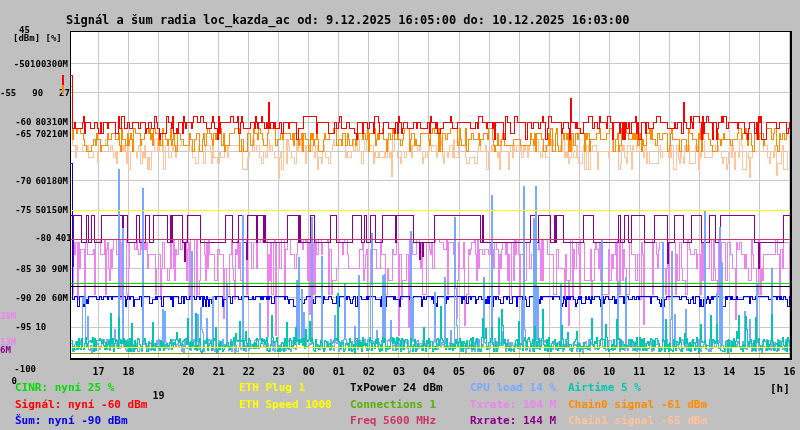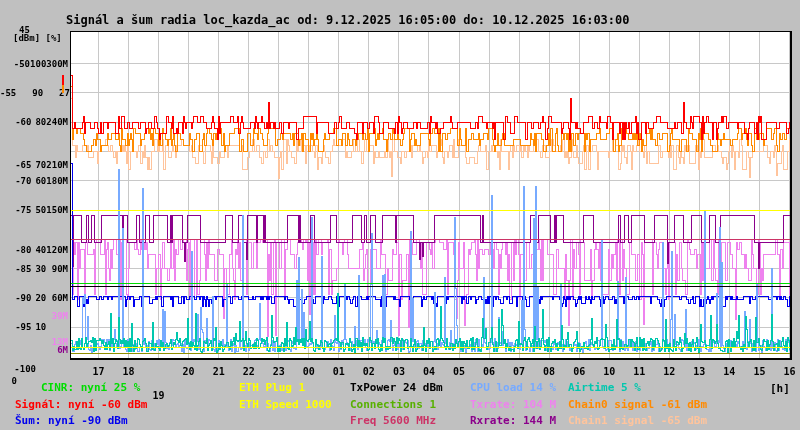--- a/index.html
+++ b/index.html
@@ -5,21 +5,21 @@
   html,body{margin:0;padding:0;}
   body{width:800px;height:430px;background:#c0c0c0;position:relative;overflow:hidden;
        font-family:"DejaVu Sans Mono","Liberation Mono",monospace;color:#000;}
   .abs{position:absolute;}
   .title{left:66px;top:13px;font-size:12px;font-weight:bold;white-space:pre;}
   .ytop{left:19px;top:25px;font-size:9px;font-weight:bold;}
   .yunit{left:13px;top:33px;font-size:9px;font-weight:bold;white-space:pre;}
   .yrow{left:0;width:68px;display:flex;font-size:9px;font-weight:bold;line-height:12px;}
   .yrow span{display:block;text-align:right;}
   .yc1{width:36px;} .yc2{width:17px;} .yc3{width:25px;}
-  .ymark{left:0;width:68px;text-align:right;font-size:9px;font-weight:bold;line-height:10px;}
+  .ymark{left:0;width:68px;font-size:9px;font-weight:bold;line-height:10px;}
   .plot{left:70px;top:31px;width:722px;height:329px;background:#fff;border:1px solid #000;
         border-right-width:2px;border-bottom-width:2px;box-sizing:border-box;}
   .plot svg{display:block;}
   .xlab{top:366px;width:22px;text-align:center;font-size:10px;font-weight:bold;}
   .xunit{left:770px;top:382px;font-size:11px;font-weight:bold;}
   .leg{position:absolute;font-size:11px;font-weight:bold;white-space:pre;line-height:13px;}
   .r1{top:381px;} .r2{top:398px;} .r3{top:414px;}
   .c1{left:15px;} .c2{left:239px;} .c3{left:350px;} .c4{left:470px;} .c5{left:568px;}
   .mk{width:2px;}
 </style>
@@ -38,38 +38,38 @@
       <span class="yc3">300M</span>
     </div>
     <div class="abs yrow" style="top: 86.8px; gap: 16px;">
       <span class="yc1">-55</span>
       <span class="yc2">90</span>
       <span class="yc3">270M</span>
     </div>
     <div class="abs yrow" style="top: 116.1px;">
       <span class="yc1">-60</span>
       <span class="yc2">80</span>
-      <span class="yc3">240M</span>
+      <span class="yc3">310M</span>
     </div>
-    <div class="abs yrow" style="top: 159px;">
+    <div class="abs yrow" style="top: 128px;">
       <span class="yc1">-65</span>
       <span class="yc2">70</span>
       <span class="yc3">210M</span>
     </div>
     <div class="abs yrow" style="top: 174.7px;">
       <span class="yc1">-70</span>
       <span class="yc2">60</span>
       <span class="yc3">180M</span>
     </div>
     <div class="abs yrow" style="top: 204px;">
       <span class="yc1">-75</span>
       <span class="yc2">50</span>
       <span class="yc3">150M</span>
     </div>
-    <div class="abs yrow" style="top: 244px;">
+    <div class="abs yrow" style="top: 232px; padding-left: 20px;">
       <span class="yc1">-80</span>
       <span class="yc2">40</span>
       <span class="yc3">120M</span>
     </div>
     <div class="abs yrow" style="top: 262.6px;">
       <span class="yc1">-85</span>
       <span class="yc2">30</span>
       <span class="yc3">90M</span>
     </div>
     <div class="abs yrow" style="top: 291.9px;">
@@ -171,21 +171,21 @@
     <div class="abs xlab" style="left: 598.209px;">10</div>
     <div class="abs xlab" style="left: 628.251px;">11</div>
     <div class="abs xlab" style="left: 658.292px;">12</div>
     <div class="abs xlab" style="left: 688.334px;">13</div>
     <div class="abs xlab" style="left: 718.376px;">14</div>
     <div class="abs xlab" style="left: 748.417px;">15</div>
     <div class="abs xlab" style="left: 778.459px;">16</div>
   </div>
 <div class="abs xunit">[h]</div>
 
-<span class="leg r1 c1" style="color: rgb(0, 221, 0); margin-left: 26px;">CINR: nyní 25 %</span>
+<span class="leg r1 c1" style="color: rgb(0, 221, 0);">CINR: nyní 25 %</span>
 <span class="leg r2 c1" style="color: rgb(255, 0, 0);">Signál: nyní -60 dBm</span>
 <span class="leg r3 c1" style="color: rgb(0, 0, 238);">Šum: nyní -90 dBm</span>
 <span class="leg r1 c2" style="color: rgb(255, 255, 0);">ETH Plug 1</span>
 <span class="leg r2 c2" style="color: rgb(255, 255, 0);">ETH Speed 1000</span>
 <span class="leg r1 c3" style="color: rgb(0, 0, 0);">TxPower 24 dBm</span>
 <span class="leg r2 c3" style="color: rgb(88, 176, 0);">Connections 1</span>
 <span class="leg r3 c3" style="color: rgb(204, 51, 102);">Freq 5600 MHz</span>
 <span class="leg r1 c4" style="color: rgb(119, 170, 255);">CPU load 14 %</span>
 <span class="leg r2 c4" style="color: rgb(238, 130, 238);">Txrate: 104 M</span>
 <span class="leg r3 c4" style="color: rgb(139, 0, 139);">Rxrate: 144 M</span>

